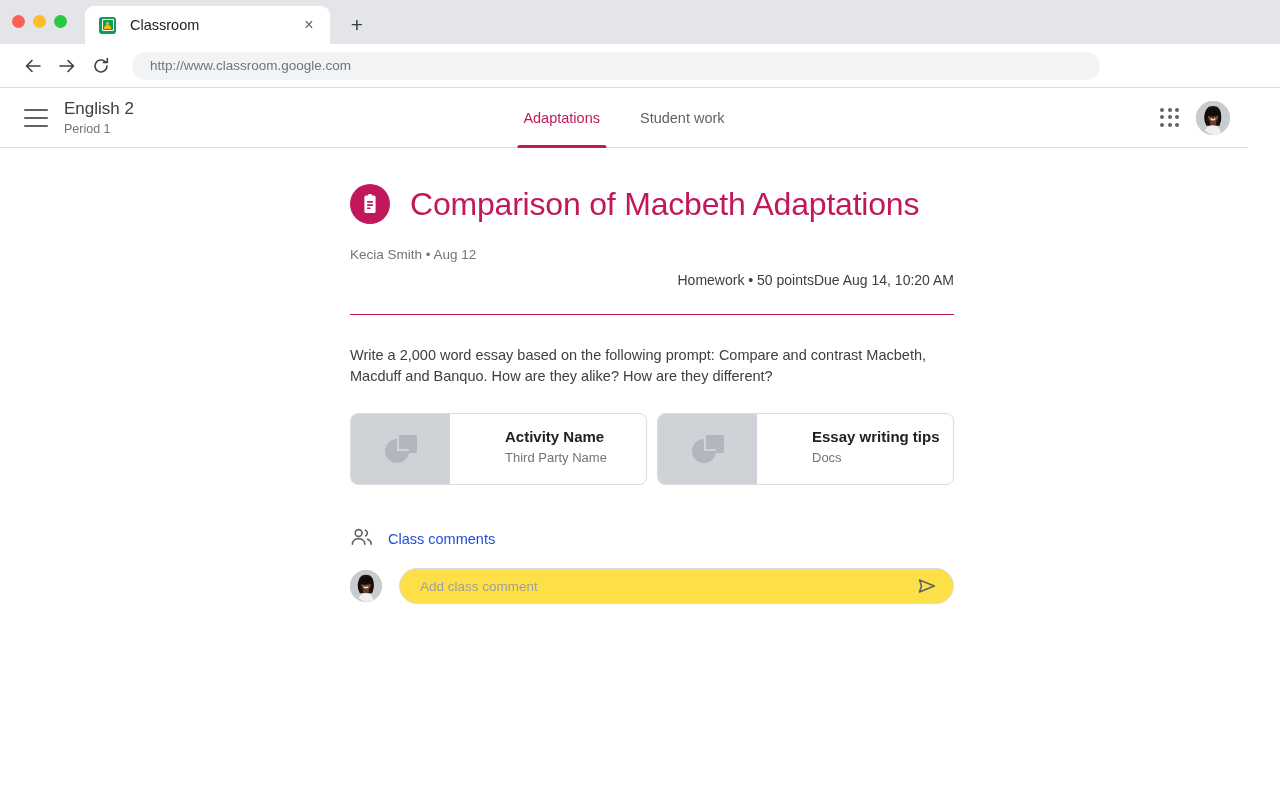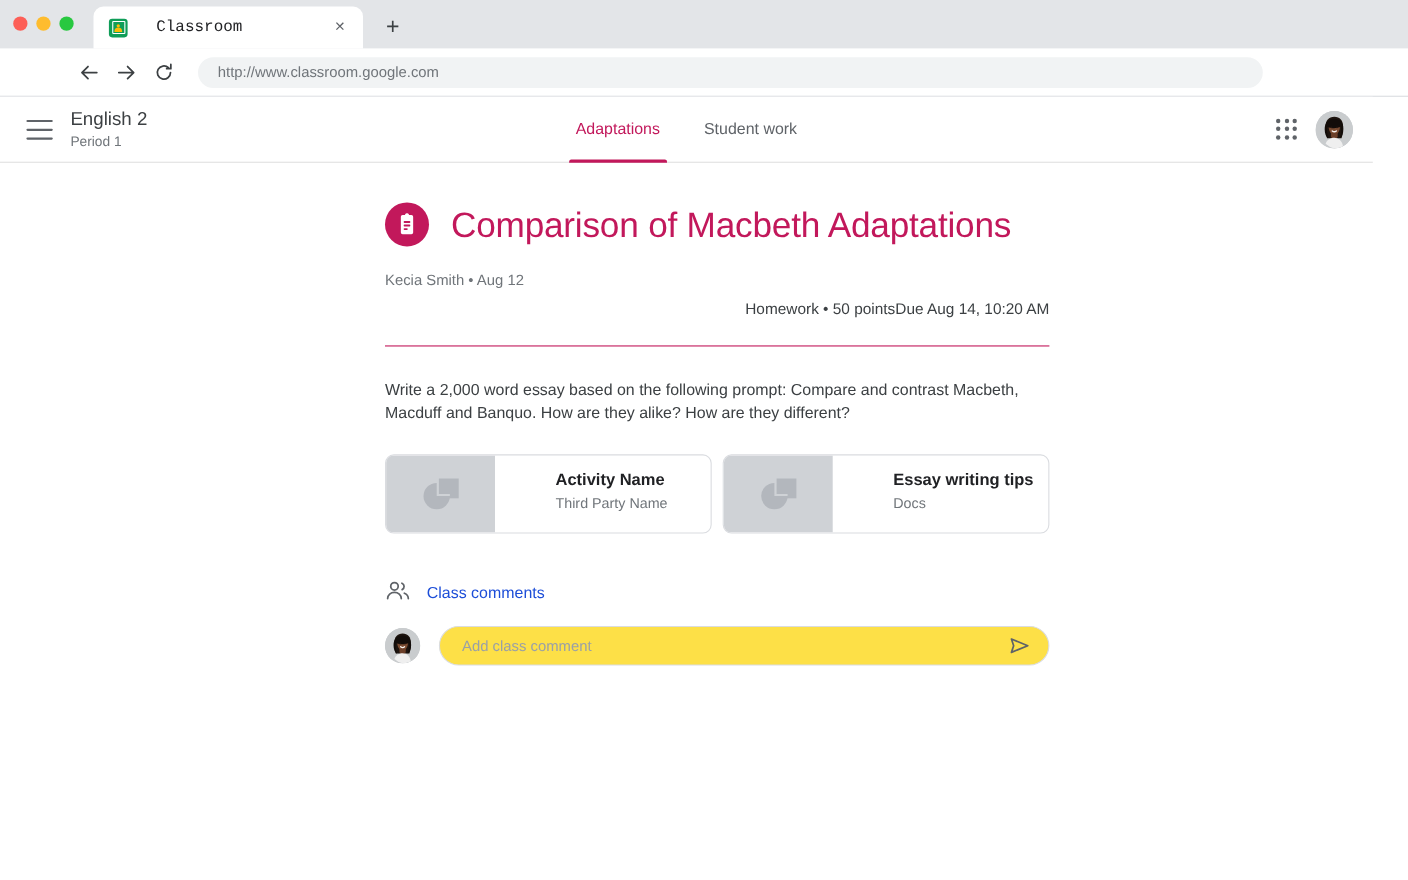--- a/index.html
+++ b/index.html
@@ -54,44 +54,43 @@
     background: #fbbc04;
   }
   .favicon .fv-body {
     position: absolute; left: 5px; top: 8.8px;
     width: 7.2px; height: 3.4px;
     border-radius: 3.6px 3.6px 0 0;
     background: #fbbc04;
   }
   .tab-title {
     flex: 1 1 auto;
-    margin-left: 26px;
+    margin-left: 14px;
     font-size: 14.5px;
     color: #202124;
-    white-space: nowrap; overflow: hidden; text-overflow: ellipsis; font-family: Liberation Mono, monospace;
+    white-space: nowrap; overflow: hidden; text-overflow: ellipsis;
   }
   .tab-close {
     width: 22px; height: 22px; flex: 0 0 22px;
     display: flex; align-items: center; justify-content: center;
     color: #5f6368; font-size: 16px; line-height: 1;
   }
   .new-tab {
     position: absolute; left: 344px; bottom: 7px;
     width: 26px; height: 26px;
     display: flex; align-items: center; justify-content: center;
     color: #3c4043; font-size: 21px; line-height: 1; font-weight: 300;
   }
 
   .toolbar {
     width: 1116px; height: 43px;
     background: #ffffff;
     display: flex; align-items: center;
     padding: 0 16px;
     gap: 0;
-    margin-left: 48px;
   }
   .nav-btn {
     width: 34px; height: 34px;
     display: flex; align-items: center; justify-content: center;
     color: #3c4043;
   }
   .omnibox {
     flex: 1 1 auto;
     height: 28px;
     margin-left: 14px;

